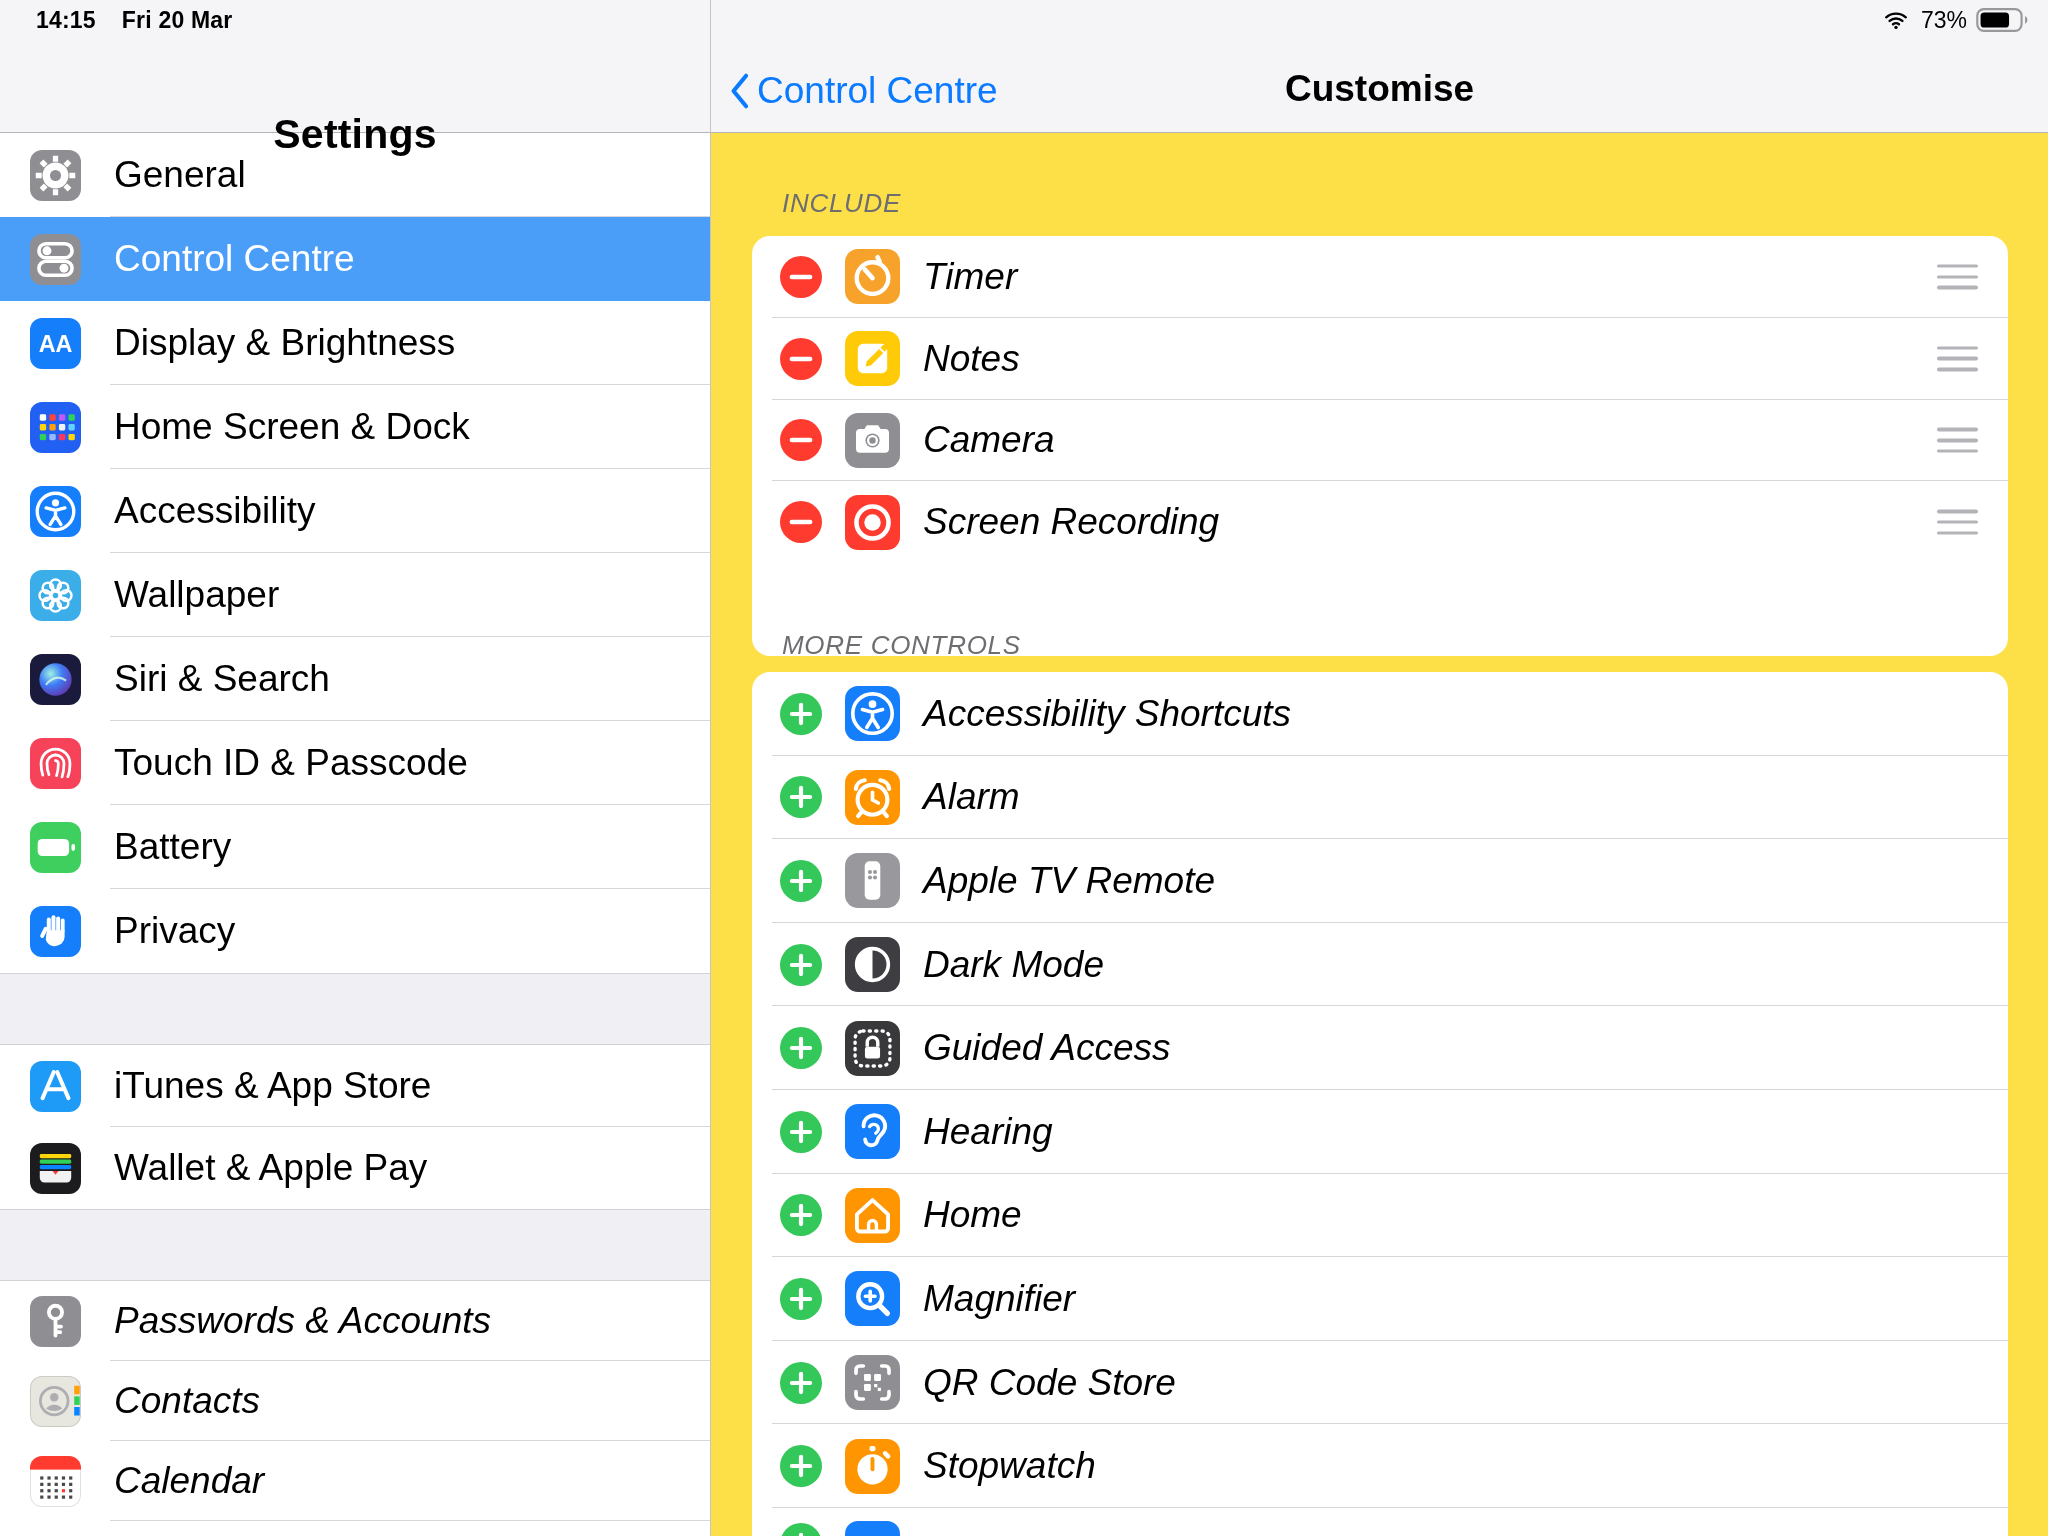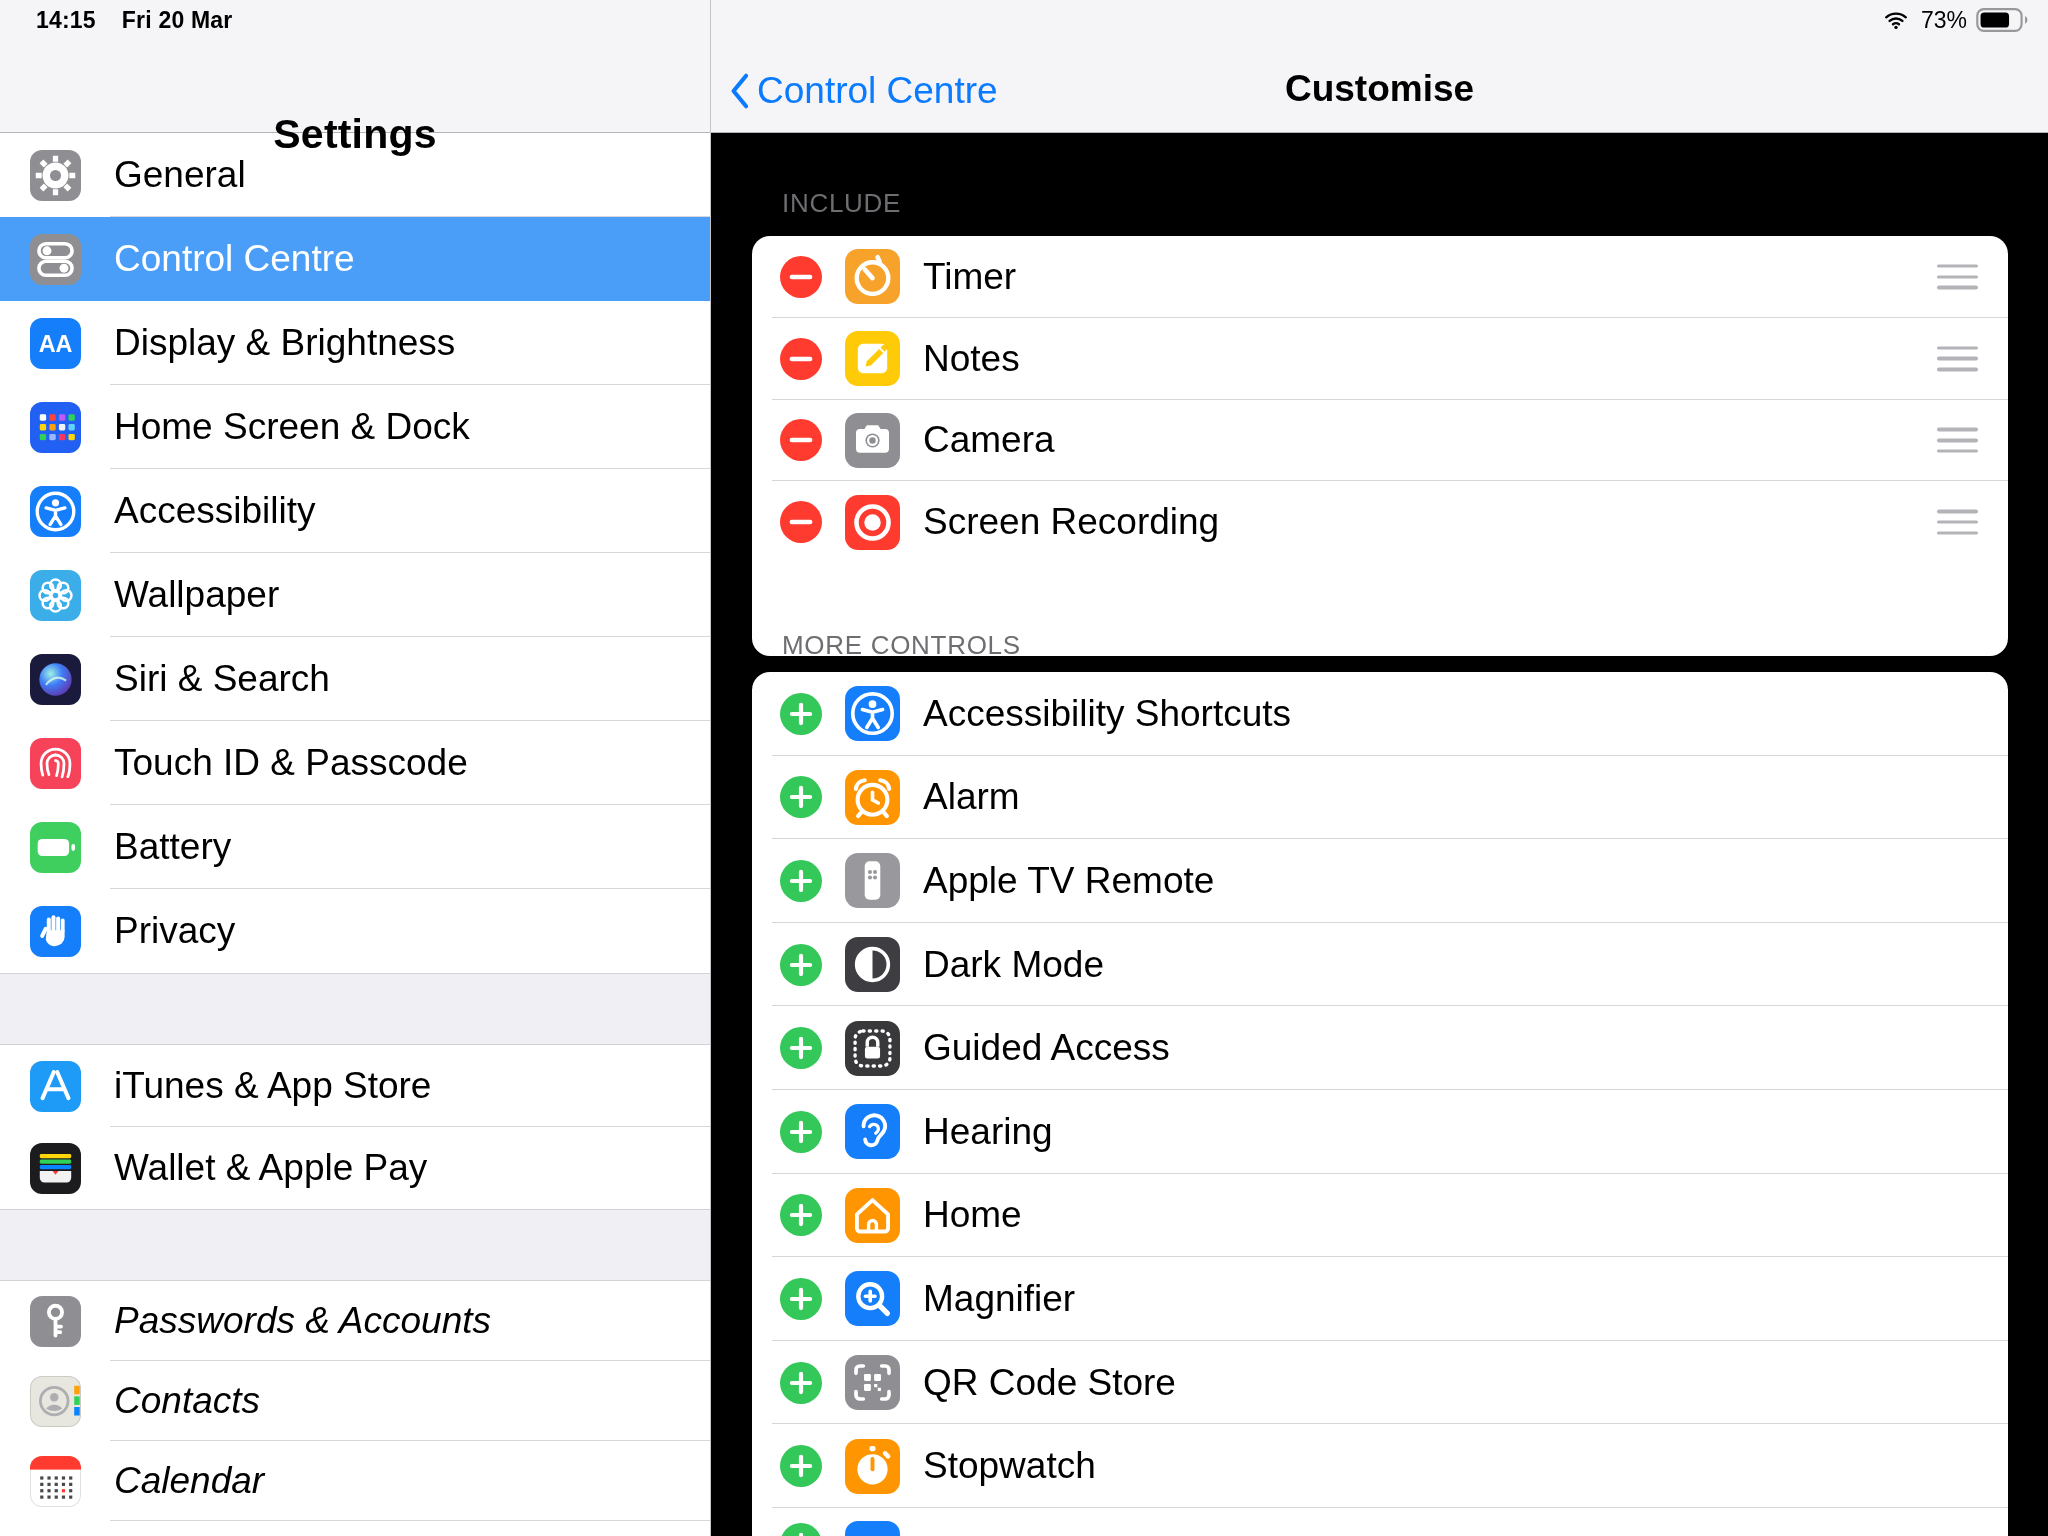--- a/index.html
+++ b/index.html
@@ -33,21 +33,21 @@
   .sidebar-item.selected .side-label{color:#fff;}
   .sidebar-item.selected::after{display:none;}
   .side-label{margin-left:33px;font-size:37px;}
   .app-icon{width:51px;height:51px;border-radius:12px;flex:0 0 auto;display:block;position:relative;overflow:hidden;}
   .app-icon svg{position:absolute;inset:0;width:100%;height:100%;}
   .app-icon.ring{box-shadow:0 0 0 1px rgba(0,0,0,.12) inset;}
   .sidebar-gap{height:72px;background:#efeff4;border-top:1px solid #d2d2d7;border-bottom:1px solid #d2d2d7;box-sizing:border-box;}
   .sidebar-tail{height:15px;background:#fff;}
 
   
-  .detail{position:absolute;left:711px;top:133px;right:0;bottom:0;background:#000000;z-index:1;}
+  .detail{position:absolute;left:711px;top:133px;right:0;bottom:0;background:#fde047;z-index:1;font-style:italic;}
   .section-label{position:absolute;left:71px;font-size:26px;color:#6d6d72;letter-spacing:.7px;}
   .card{position:absolute;left:41px;width:1256px;background:#fff;overflow:hidden;}
   #includeCard{top:103px;height:420px;border-radius:18px;}
   #moreCard{top:539px;height:992px;border-radius:18px 18px 0 0;}
   .c-row{position:relative;display:flex;align-items:center;padding-left:28px;box-sizing:border-box;}
   #includeCard .c-row{height:81.75px;}
   #moreCard .c-row{height:83.6px;}
   #moreCard .c-row.partial{height:28px;overflow:visible;}
   .c-row::after{content:"";position:absolute;left:20px;right:0;bottom:0;height:1px;background:#d7d7db;}
   .c-row.no-sep::after{display:none;}

